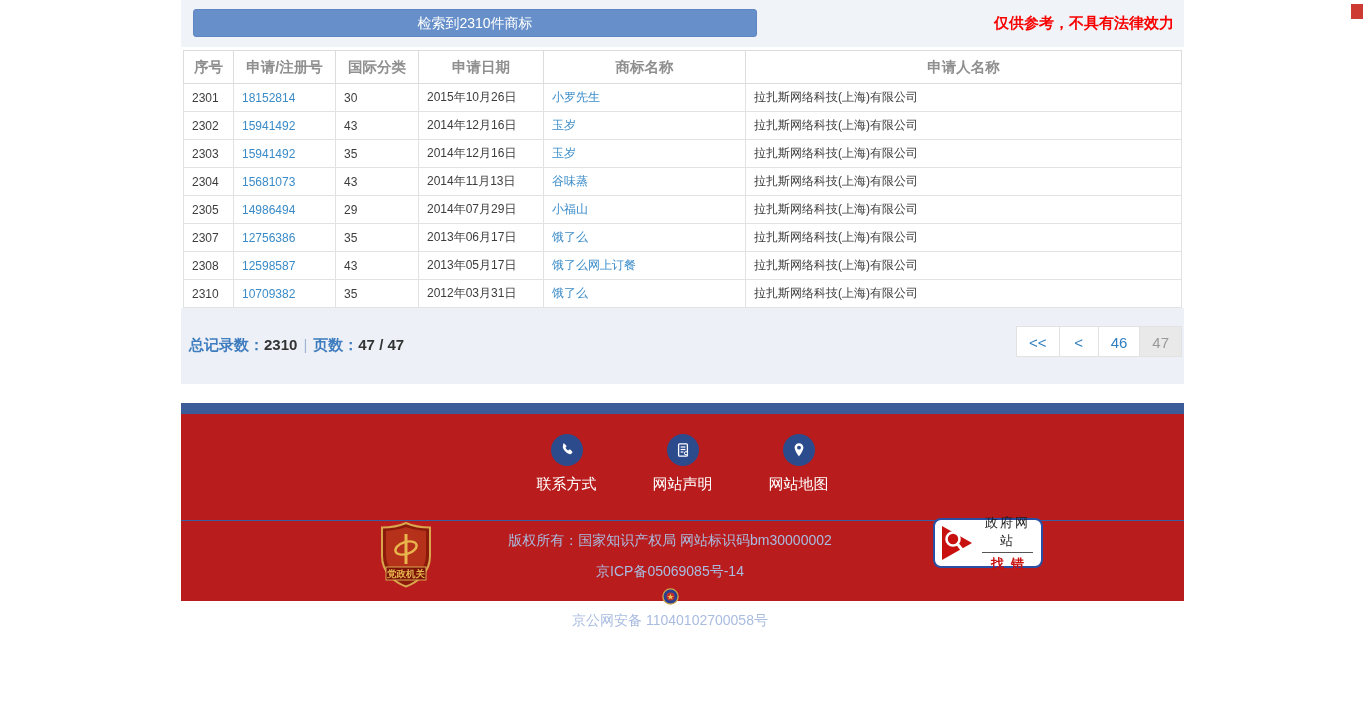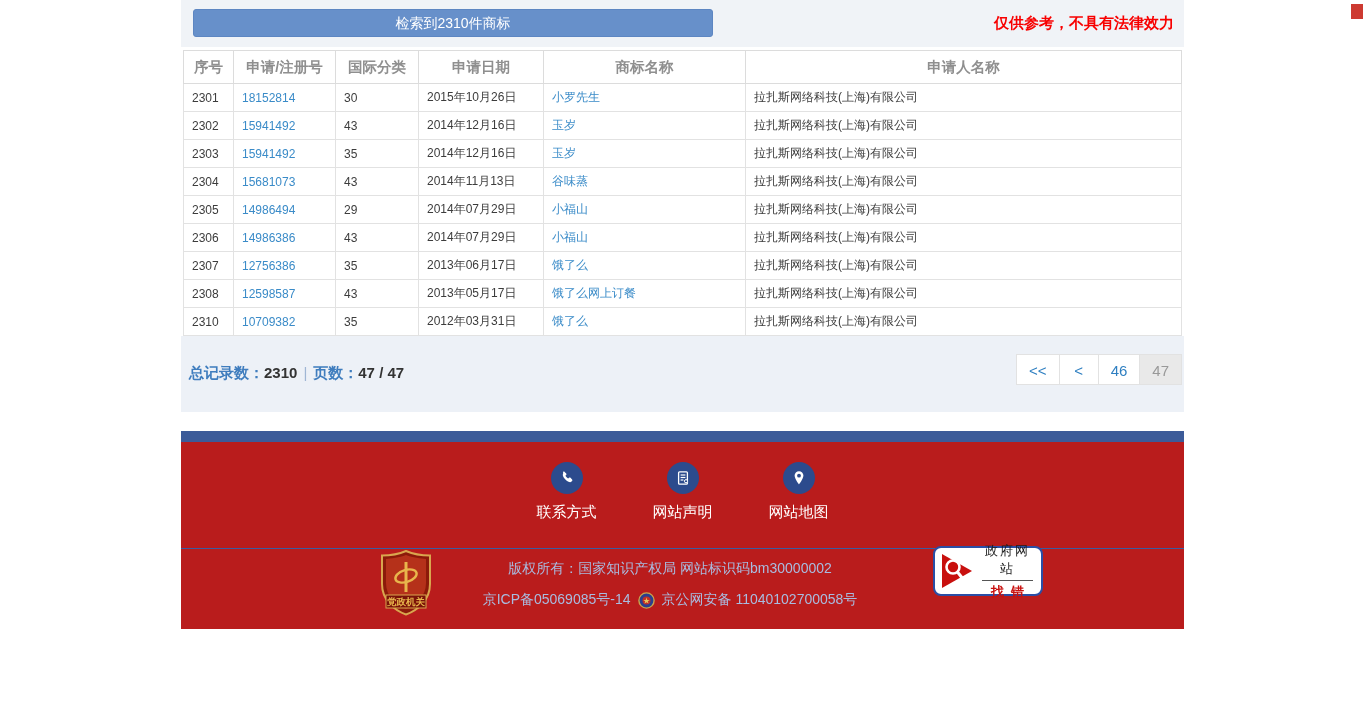--- a/index.html
+++ b/index.html
@@ -15,21 +15,21 @@
   .topbar-domains { font-size:15px; font-weight:bold; letter-spacing:.2px; }
   .topbar-right { display:flex; align-items:center; font-size:14px; }
   .topbar-right > * { margin-left:20px; }
   .lang-zh { color:#e01b1b; text-decoration:underline; cursor:pointer; }
   .lang-en, .help-link { color:#fff; cursor:pointer; text-decoration:none; }
   .cutoff { color:#fff; margin-left:26px; }
   .corner-marker { position:absolute; left:1351px; top:4px; width:12px; height:15px; background:#cd3a31; }
 
   
   .subheader { height:47px; background:#f0f3f7; position:relative; }
-  .result-button { position:absolute; left:12px; top:9px; width:520px; height:28px;
+  .result-button { position:absolute; left:12px; top:9px; width:564px; height:28px;
     background:#6790ca; border:1px solid #5d86c2; border-radius:3px; color:#fff;
     font-size:14px; text-align:center; line-height:26px; cursor:pointer; }
   .disclaimer { position:absolute; right:10px; top:14px; color:#f80000; font-weight:bold; font-size:15px; }
 
   .gap3 { height:3px; background:#fff; }
 
   
   .table-wrap { background:#fff; }
   table { width:calc(100% - 4px); margin:0 2px; border-collapse:collapse; table-layout:fixed; }
   th { height:33px; border:1px solid #dcdcdc; color:#8f8f8f; font-weight:bold;
@@ -60,21 +60,21 @@
     justify-content:center; gap:46px; }
   .f-link { width:70px; display:flex; flex-direction:column; align-items:center; cursor:pointer; }
   .f-circle { width:32px; height:32px; border-radius:50%; background:#2c4b8d;
     display:flex; align-items:center; justify-content:center; }
   .f-label { margin-top:9px; font-size:15px; color:#fff; }
   .footer-divider { position:absolute; top:106px; left:0; right:0; height:1px; background:#3a5ca2; }
 
   .gov-shield { position:absolute; left:199px; top:108px; width:52px; height:66px; }
   .copyright { position:absolute; left:269px; top:118px; width:440px; text-align:center;
     color:#a9bce0; font-size:14px; }
-  .copyright .line2 { margin-top:13px; display:flex; align-items:center; justify-content:center; gap:7px; }
+  .copyright .line2 { margin-top:13px; display:flex; align-items:center; justify-content:center; gap:7px;flex-direction:column; }
 
   .error-badge { position:absolute; left:752px; top:104px; width:110px; height:50px;
     background:#fff; border:2px solid #2b4ea5; border-radius:8px; display:flex;
     align-items:center; padding:4px 8px 4px 6px; gap:7px; cursor:pointer; text-decoration:none; }
   .error-text { flex:1; text-align:center; }
   .error-line1 { color:#1d1d1d; font-weight:normal; font-size:13px; letter-spacing:2px;
     border-bottom:1px solid #555; padding-bottom:2px;text-align:center; }
   .error-line2 { color:#c8100e; font-weight:bold; font-size:13px; letter-spacing:7px;
     padding-top:2px; text-indent:7px; }
 </style>
@@ -152,28 +152,20 @@
 
     <tr>
       <td>2305</td>
       <td><a>14986494</a></td>
       <td>29</td>
       <td>2014年07月29日</td>
       <td><a>小福山</a></td>
       <td>拉扎斯网络科技(上海)有限公司</td>
     </tr>
 
-    <tr>
-      <td>2306</td>
-      <td><a>14986386</a></td>
-      <td>43</td>
-      <td>2014年07月29日</td>
-      <td><a>小福山</a></td>
-      <td>拉扎斯网络科技(上海)有限公司</td>
-    </tr>
 
     <tr>
       <td>2307</td>
       <td><a>12756386</a></td>
       <td>35</td>
       <td>2013年06月17日</td>
       <td><a>饿了么</a></td>
       <td>拉扎斯网络科技(上海)有限公司</td>
     </tr>
 

